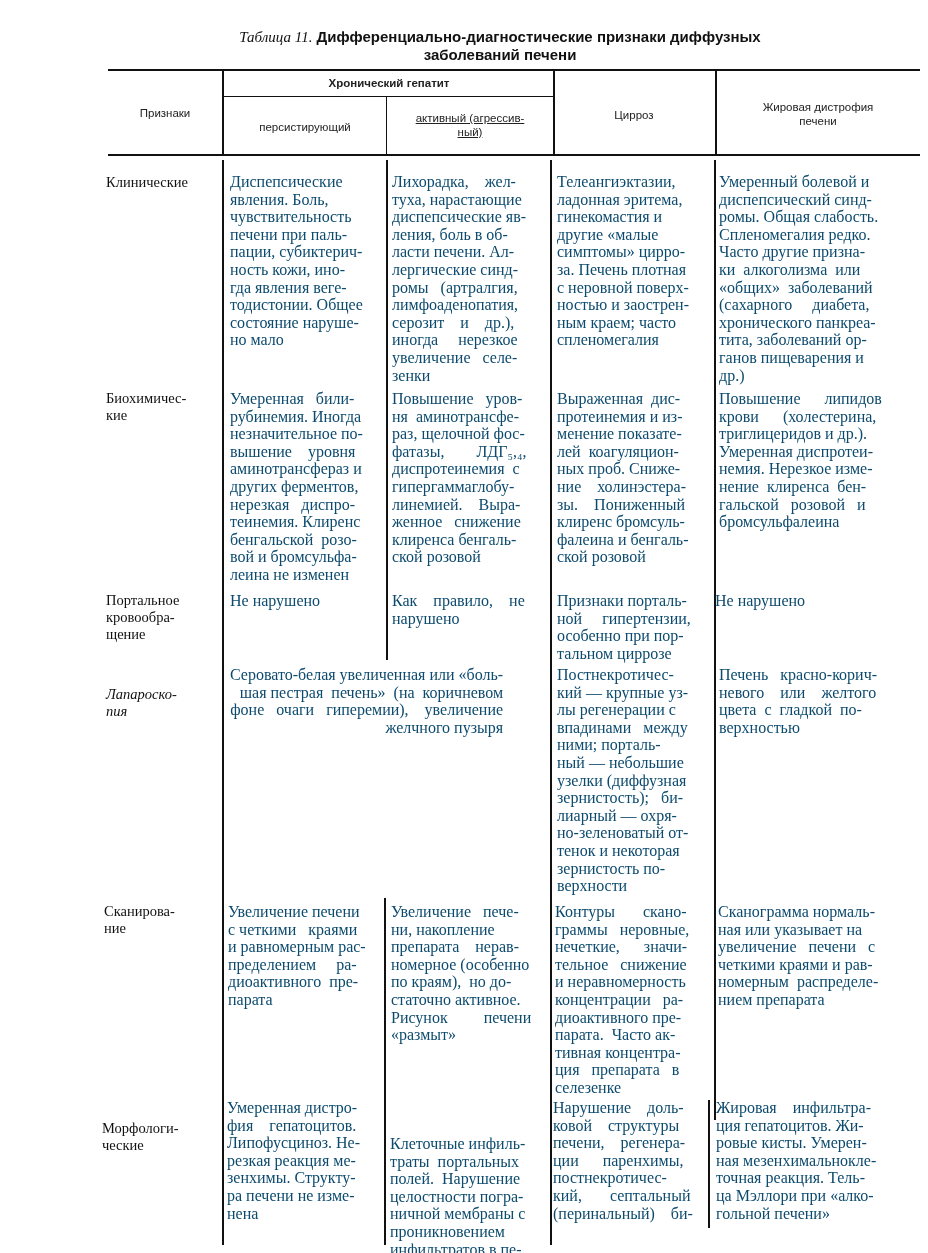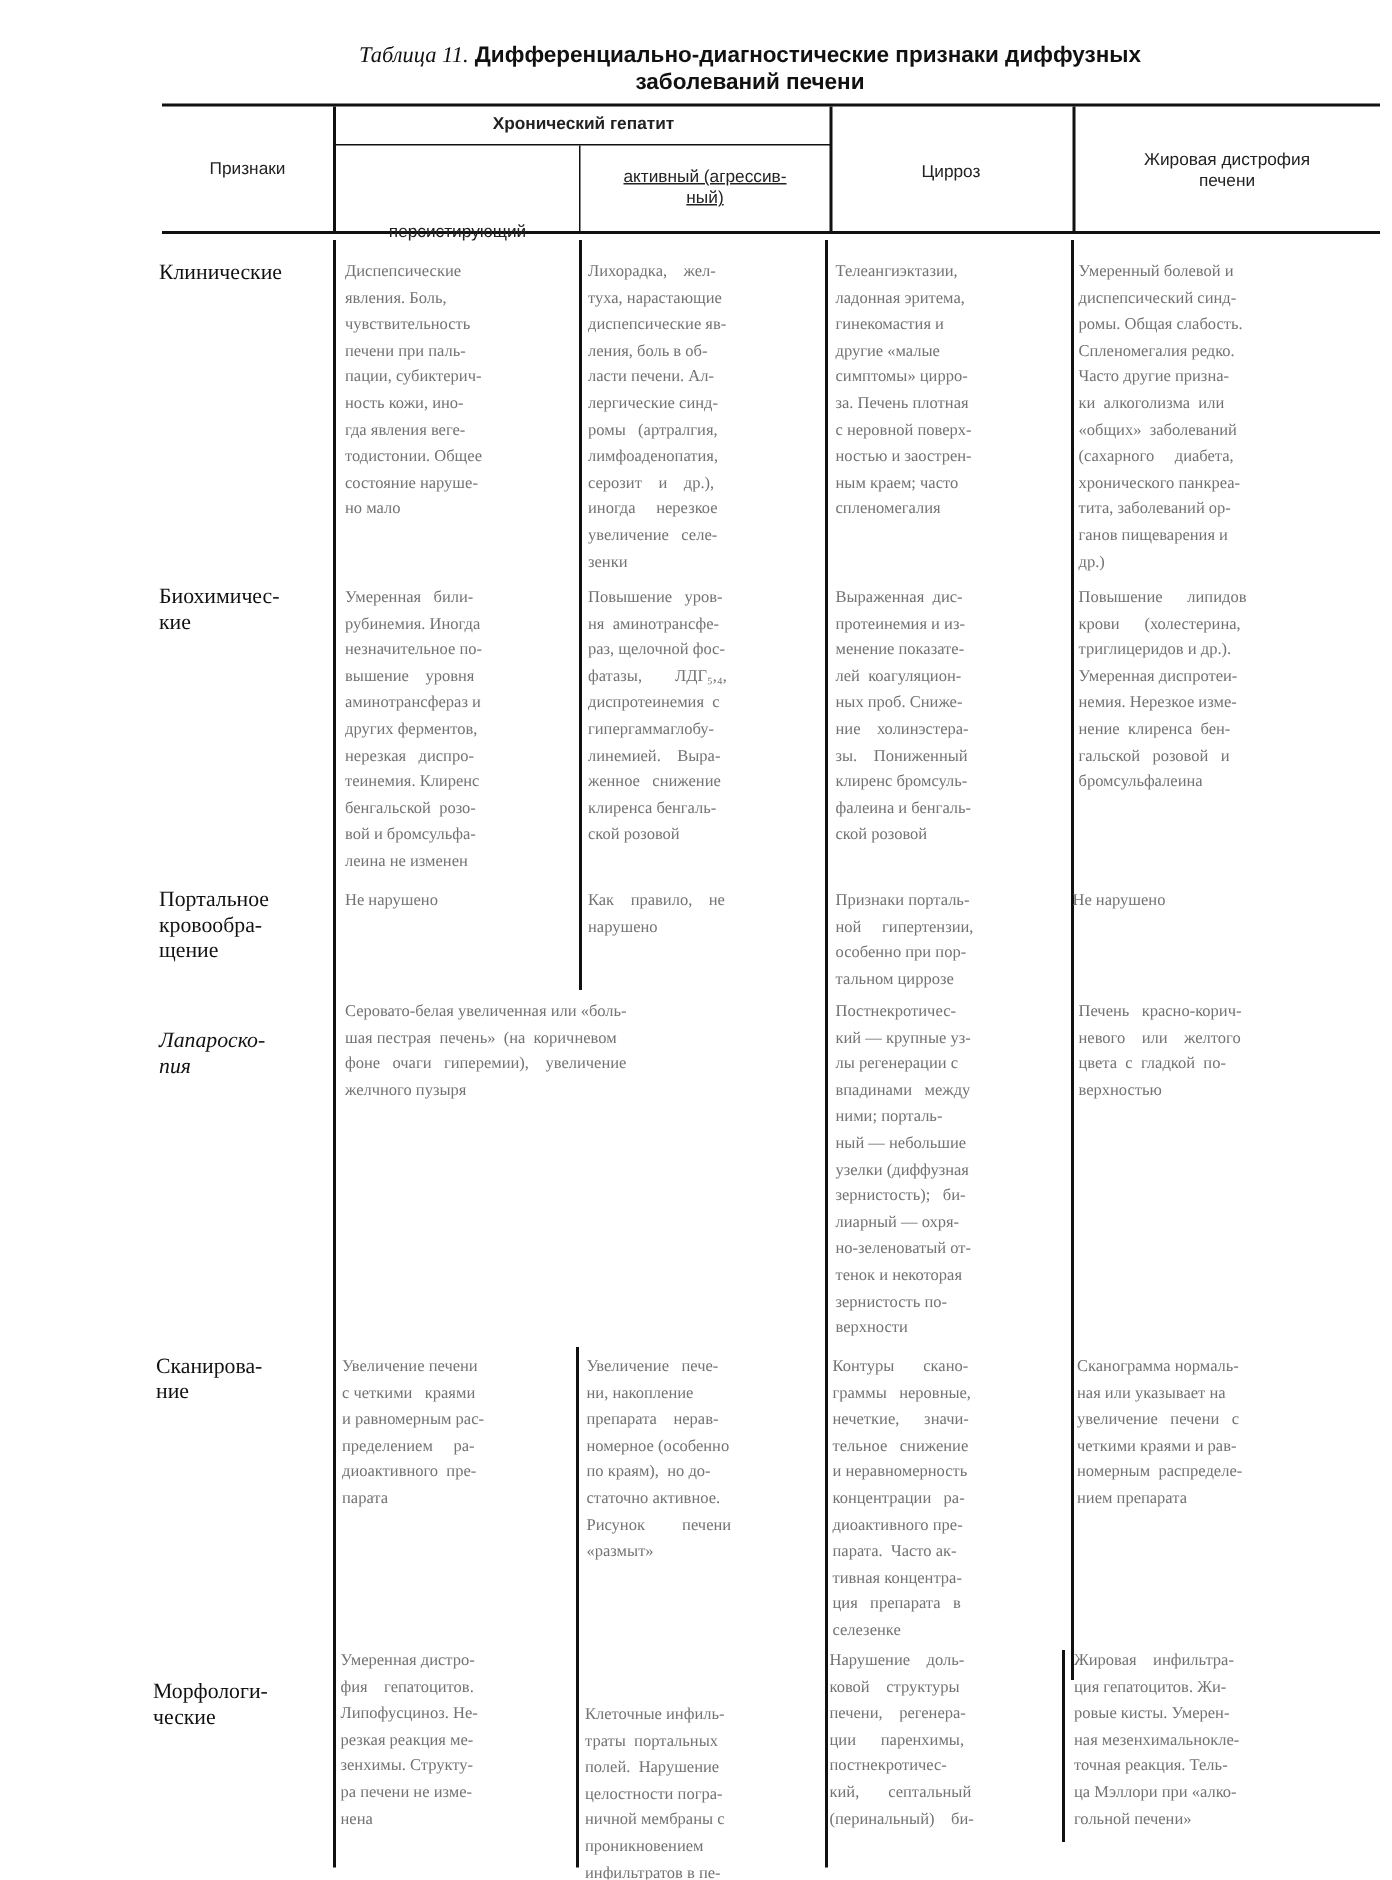--- a/index.html
+++ b/index.html
@@ -5,21 +5,21 @@
   html, body { margin: 0; padding: 0; background: #ffffff; }
   body { width: 928px; height: 1253px; position: relative; overflow: hidden;
          font-family: "Liberation Serif", "DejaVu Serif", serif; color: #111; }
   .title { position: absolute; left: 200px; top: 28px; width: 600px; text-align: center;
            font-family: "Liberation Sans", sans-serif; font-weight: bold; font-size: 15px; line-height: 18px; }
   .title .ital { font-style: italic; font-weight: normal; font-family: "Liberation Serif", serif; }
   .hline { position: absolute; background: #111; height: 2px; }
   .vline { position: absolute; background: #111; width: 2px; }
   .hdr { position: absolute; font-family: "Liberation Sans", sans-serif; font-size: 11.5px;
          line-height: 14px; text-align: center; color: #222; }
-  .cell { position: absolute; font-size: 11px; line-height: 17.6px; white-space: pre; color: #737373; }
+  .cell { position: absolute; font-size: 16px; line-height: 17.6px; white-space: pre; color: #0c4a6e; }
   .rowlabel { position: absolute; font-size: 14.5px; line-height: 17px; white-space: pre; color: #111; }
 </style>
 </head>
 <body>
 
 <div class="title">
   <span class="ital">Таблица 11.</span>
   <span>Дифференциально-диагностические признаки диффузных</span><br>
   <span>заболеваний печени</span>
 </div>
@@ -35,21 +35,21 @@
 
 <div class="vline" style="left:222px; top:160px; height:1085px;"></div>
 <div class="vline" style="left:386px; top:160px; height:500px;"></div>
 <div class="vline" style="left:384px; top:898px; height:347px;"></div>
 <div class="vline" style="left:550px; top:160px; height:1085px;"></div>
 <div class="vline" style="left:714px; top:160px; height:960px;"></div>
 <div class="vline" style="left:708px; top:1100px; height:128px;"></div>
 
 <div class="hdr" style="left:110px; top:106px; width:110px;">Признаки</div>
 <div class="hdr" style="left:226px; top:76px; width:326px;font-weight:bold;">Хронический гепатит</div>
-<div class="hdr" style="left:226px; top:120px; width:158px;margin-top:28px;">персистирующий</div>
+<div class="hdr" style="left:226px; top:120px; width:158px;">персистирующий</div>
 <div class="hdr" style="left:390px; top:111px; width:160px; white-space:pre;text-decoration:underline;">активный (агрессив-
 ный)</div>
 <div class="hdr" style="left:556px; top:108px; width:156px;">Цирроз</div>
 <div class="hdr" style="left:718px; top:100px; width:200px; white-space:pre;">Жировая дистрофия
 печени</div>
 
 <div>
   <div class="rowlabel" style="left:106px; top:174px;">Клинические</div>
   <div class="cell" style="left:230px; top:173px;">Диспепсические
 явления. Боль,
@@ -151,21 +151,21 @@
   <div class="cell" style="left:557px; top:592px;">Признаки порталь-
 ной     гипертензии,
 особенно при пор-
 тальном циррозе</div>
   <div class="cell" style="left:715px; top:592px;">Не нарушено</div>
 </div>
 
 <div>
   <div class="rowlabel" style="left:106px; top:686px;font-style:italic;">Лапароско-
 пия</div>
-  <div class="cell" style="left:230px; top:666px;">Серовато-белая увеличенная или «боль-
+  <div class="cell" style="left:230px; top:666px;text-align:right;">Серовато-белая увеличенная или «боль-
 шая пестрая  печень»  (на  коричневом
 фоне   очаги   гиперемии),    увеличение
 желчного пузыря</div>
   <div class="cell" style="left:557px; top:666px;">Постнекротичес-
 кий — крупные уз-
 лы регенерации с
 впадинами   между
 ними; порталь-
 ный — небольшие
 узелки (диффузная

